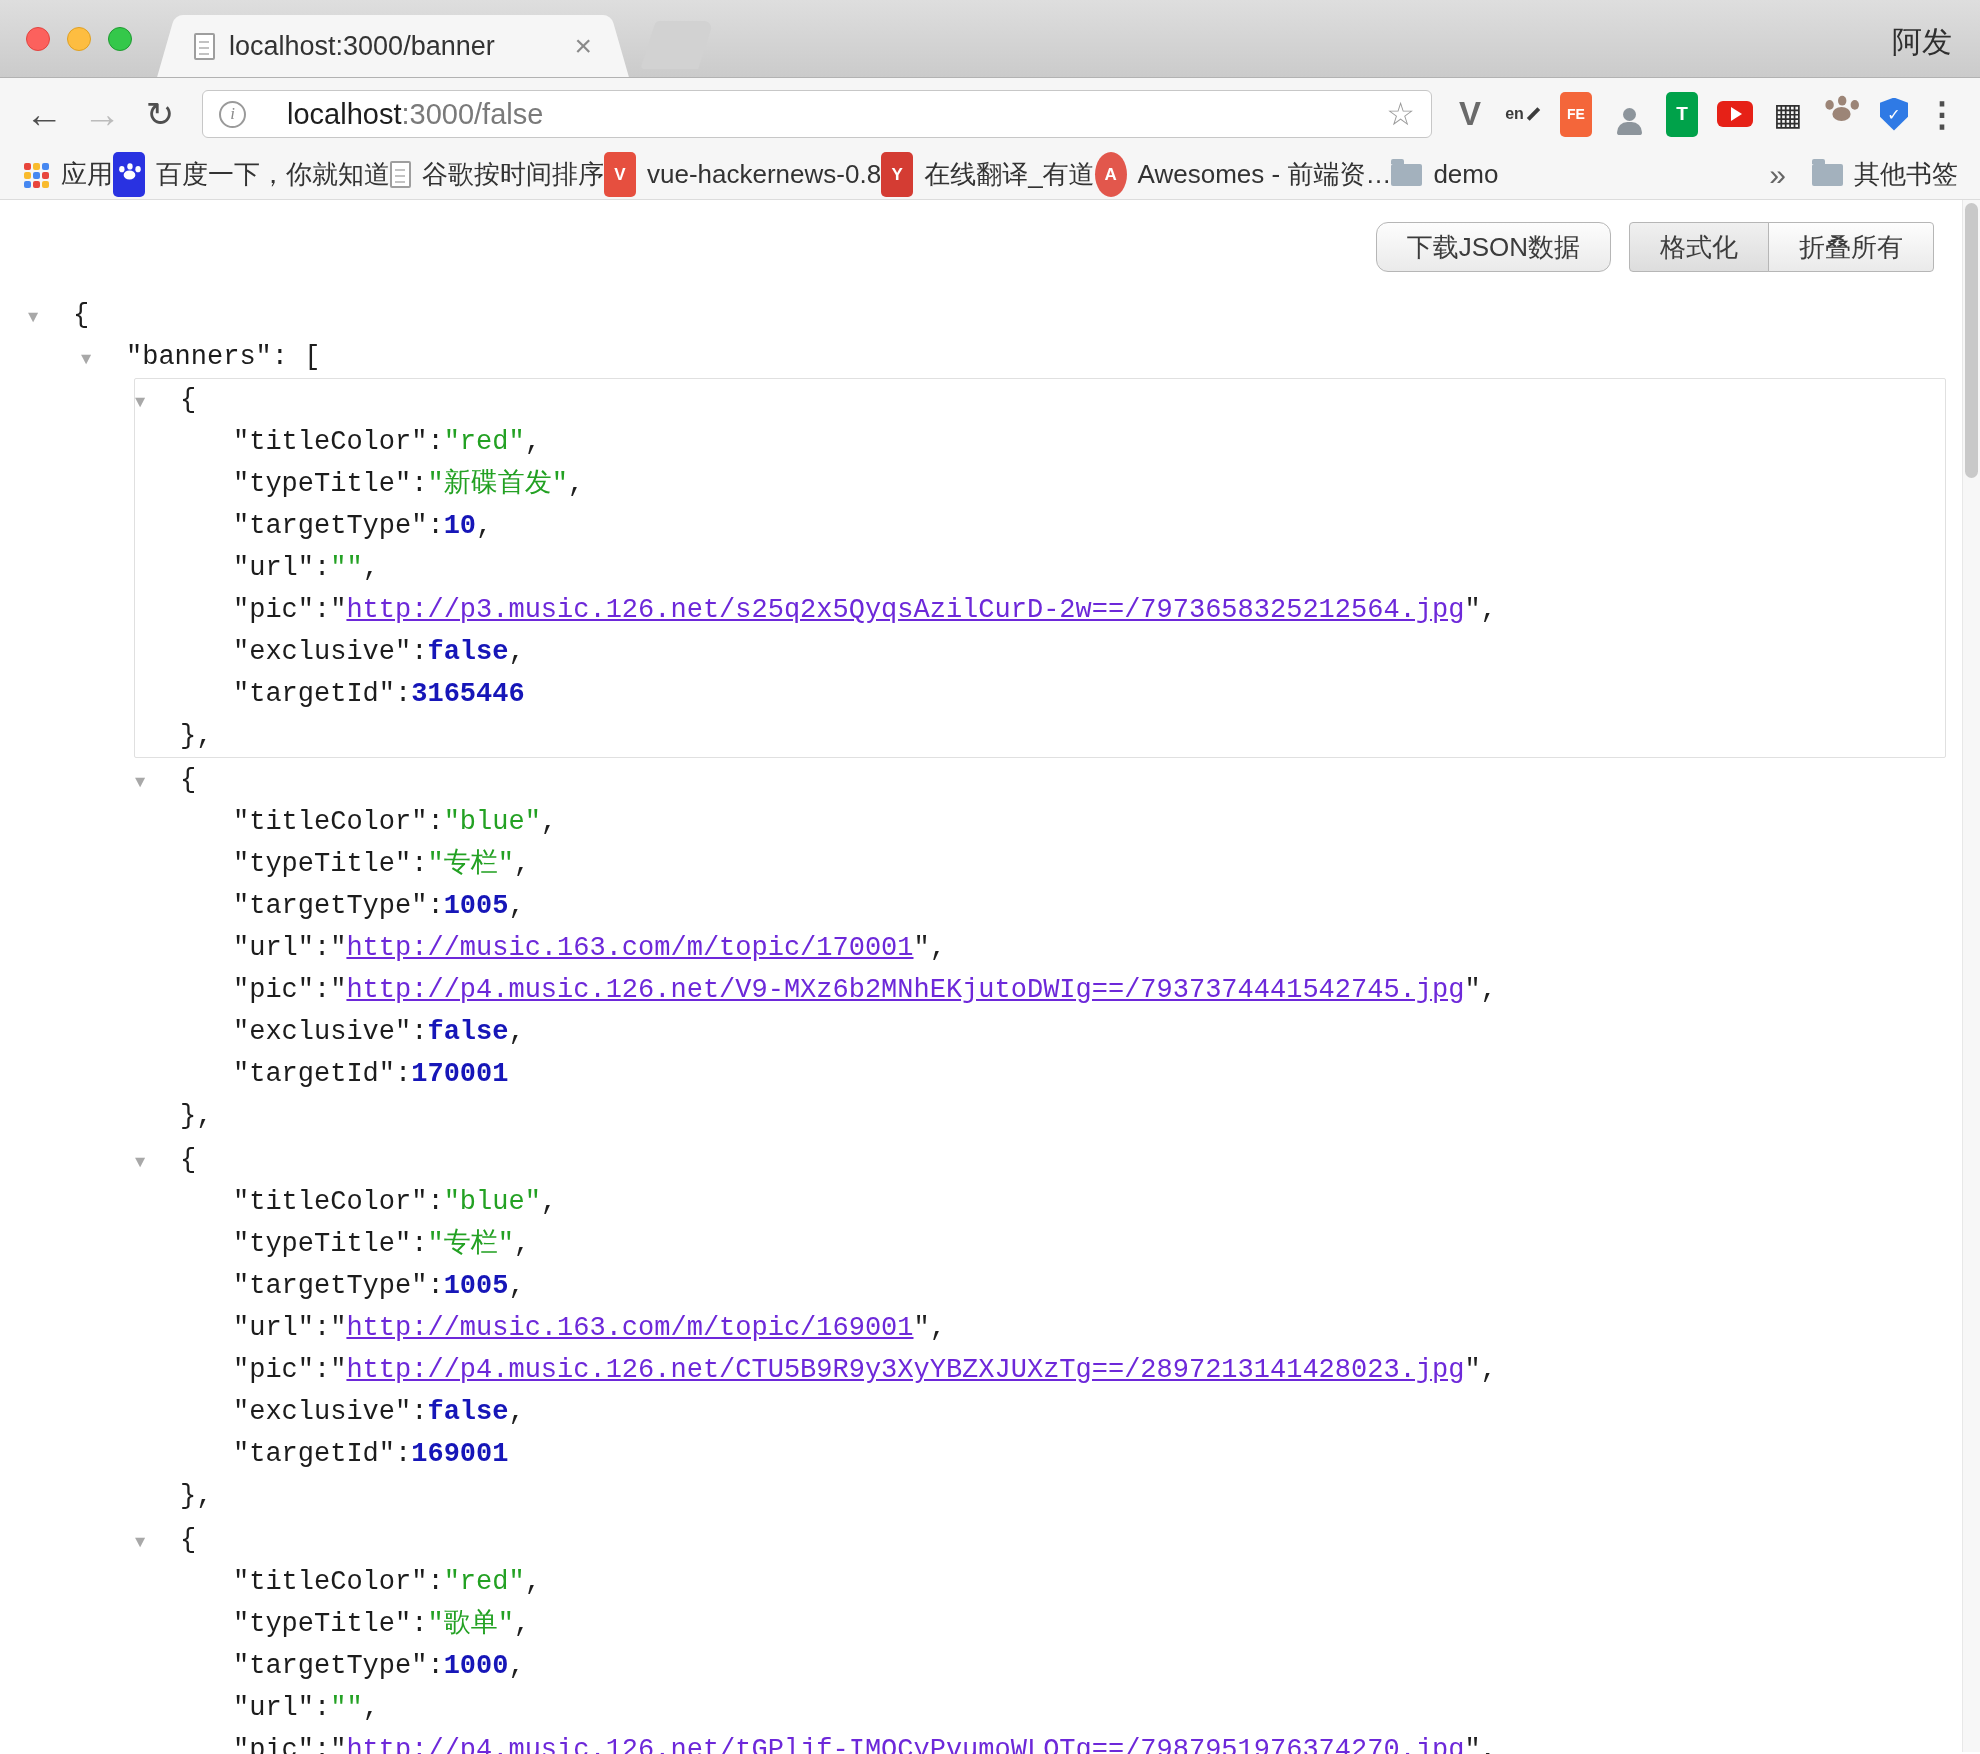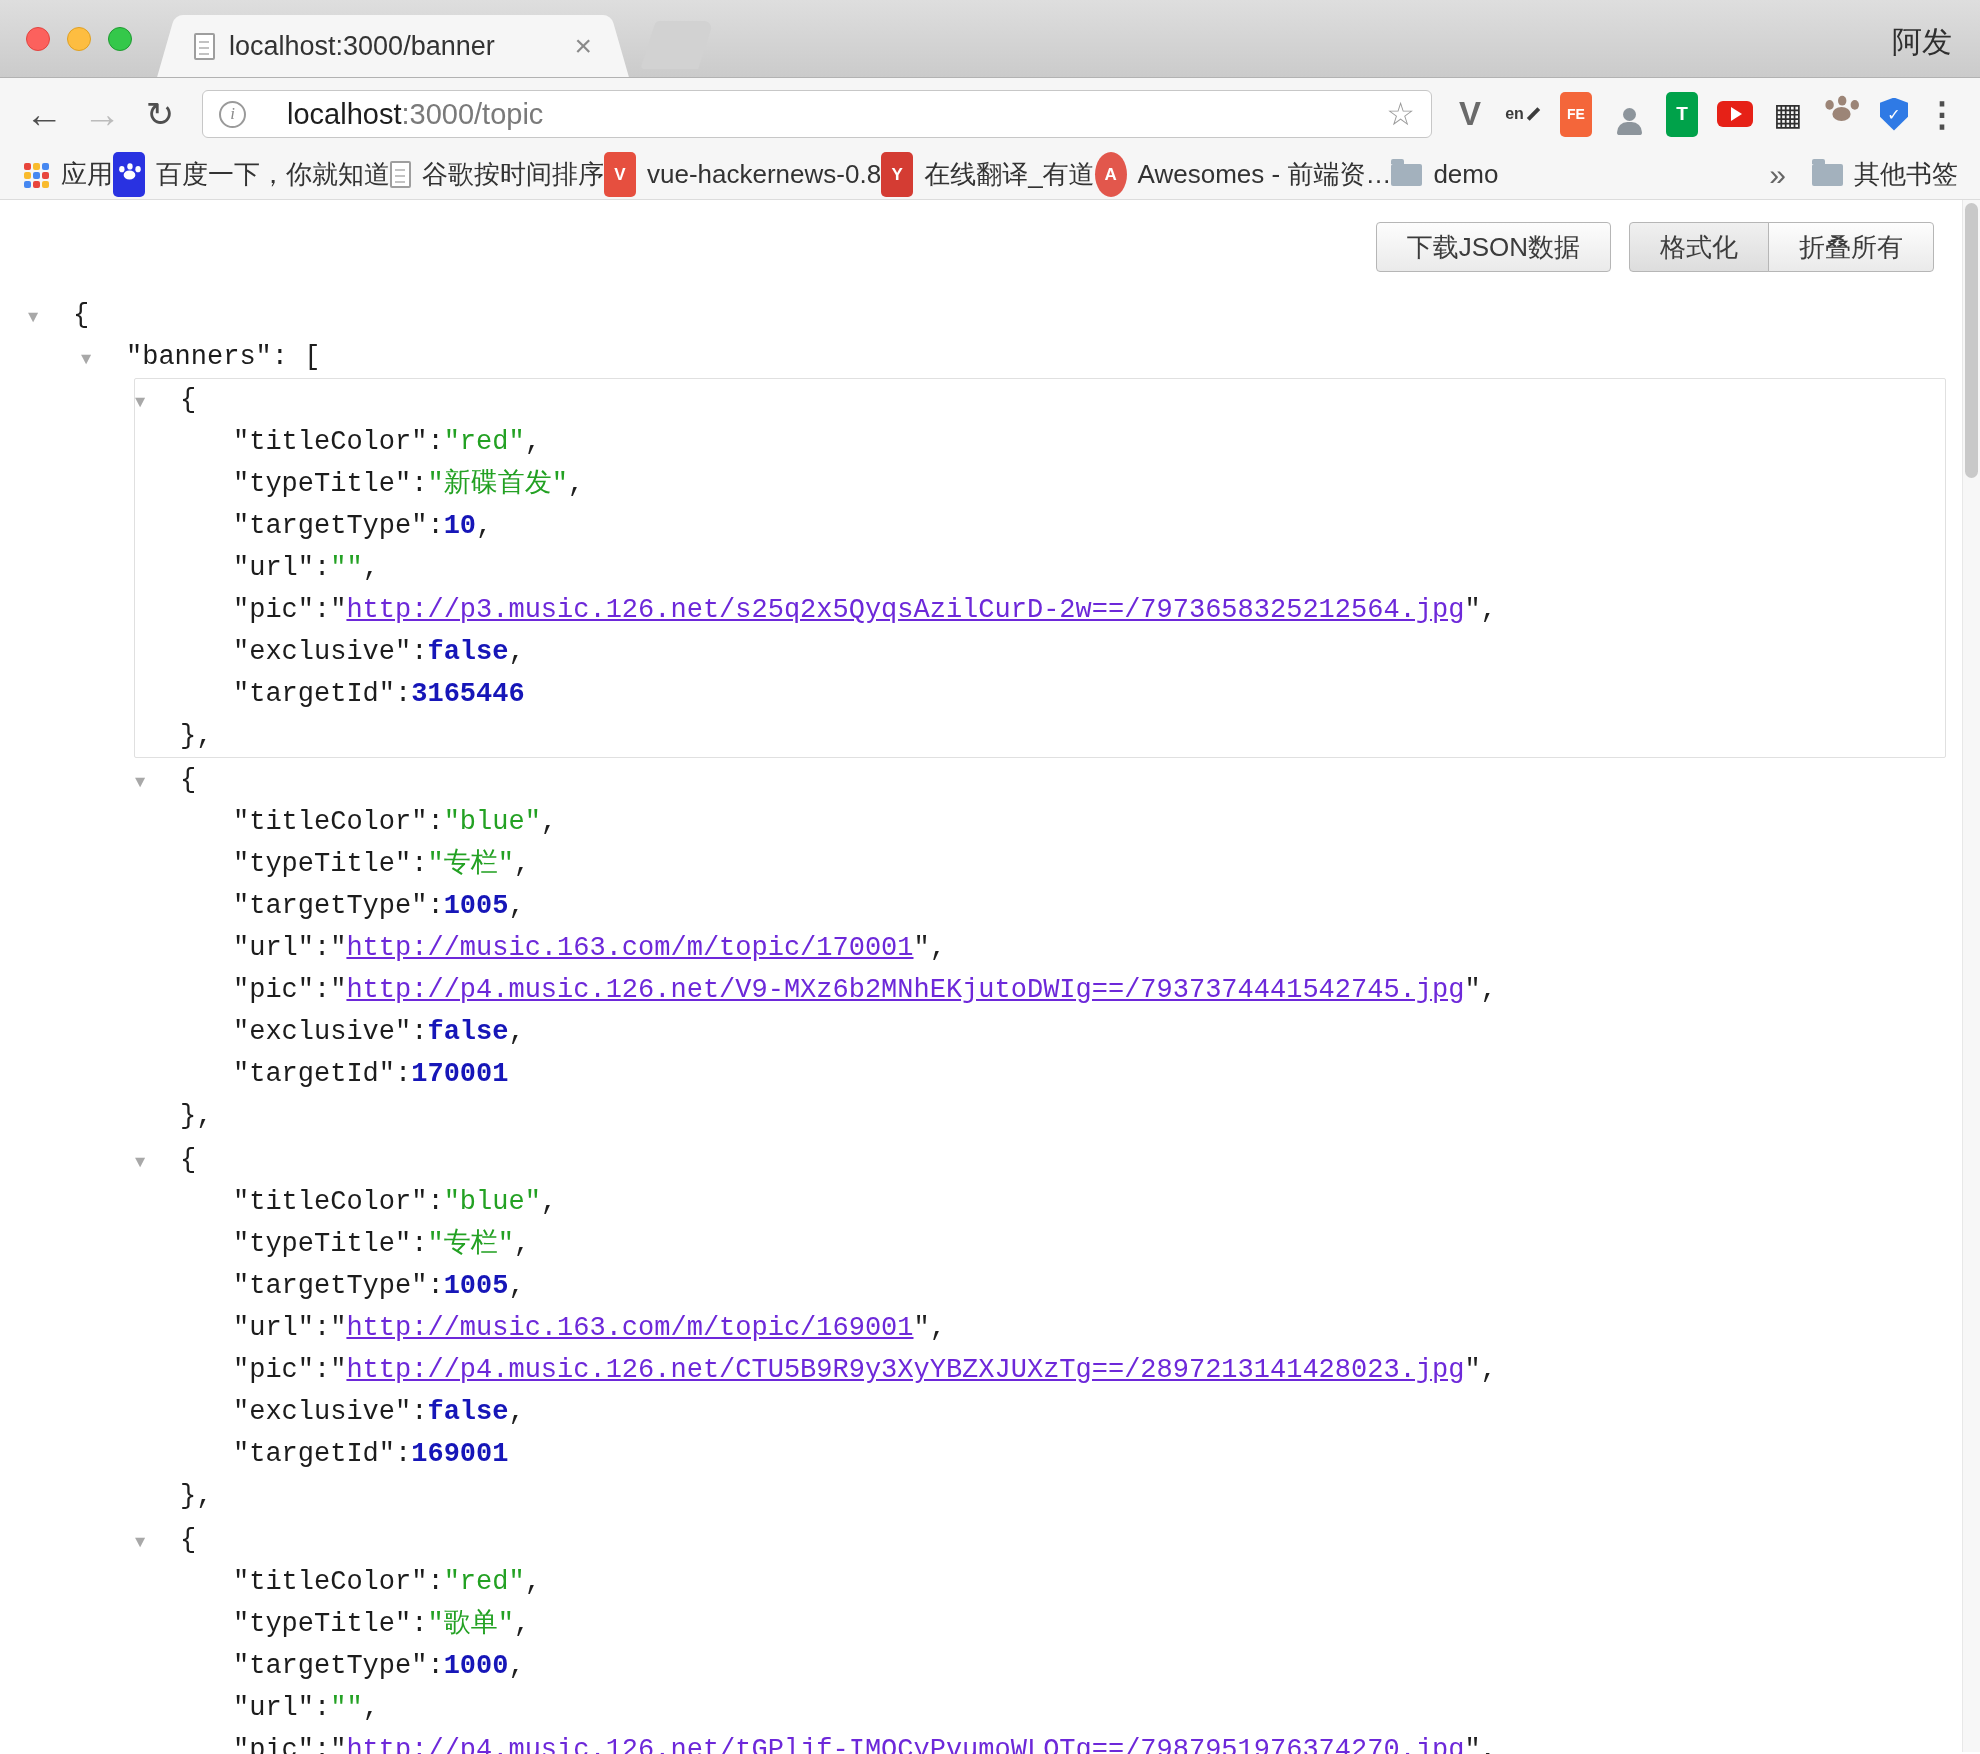--- a/index.html
+++ b/index.html
@@ -98,21 +98,21 @@
   .bm-items { display:flex; align-items:center; }
   .bm-item { display:flex; align-items:center; gap:11px; white-space:nowrap; }
   .bm-spacer { flex:1; }
   .bm-chevron { font-size:30px; color:#666; margin:0 26px; }
 
   
   .page { position:relative; background:#fff; height:1552px; }
   .page-toolbar { display:flex; justify-content:flex-end; align-items:center;
     padding:22px 46px 8px 0; gap:18px; }
   .btn { height:50px; padding:0 30px; font-size:26px; color:#3c3c3c;
-    border:1px solid #b6b6b6; border-radius:4px; background:linear-gradient(#fdfdfd,#eaeaea);
+    border:1px solid #b6b6b6; border-radius:12px; background:linear-gradient(#fdfdfd,#eaeaea);
     display:flex; align-items:center; font-family:"Liberation Sans",sans-serif; }
   .seg { display:flex; }
   .seg .btn { border-radius:0; margin-left:-1px;font-family:Liberation Mono, monospace; }
   .seg .btn:first-child { border-radius:4px 0 0 4px; margin-left:0; }
   .seg .btn:last-child { border-radius:0 4px 4px 0; }
   .btn.active { background:linear-gradient(#f0f0f0,#ddd); }
 
   
   #json-viewer { margin:14px 0 0 28px; font-family:"Liberation Mono",monospace;
     font-size:27px; line-height:42px; color:#1e1e1e; }
@@ -152,21 +152,21 @@
   <div class="newtab-stub"></div>
   <div class="profile">阿发</div>
 </div>
 
 <div class="toolbar">
   <span class="navbtn">←</span>
   <span class="navbtn fwd">→</span>
   <span class="navbtn reload">↻</span>
   <div class="omnibox">
     <span class="info-icon">i</span>
-    <span class="url"><span class="host">localhost</span><span class="rest">:3000/topic</span></span>
+    <span class="url"><span class="host">localhost</span><span class="rest">:3000/false</span></span>
     <span class="star">☆</span>
   </div>
   <div class="ext-row">
       <div class="ext">
         <span class="ext-v">V</span>
       </div>
       <div class="ext">
         <span class="ext-translate">
           <span>en</span>
           <span class="pen"></span>

